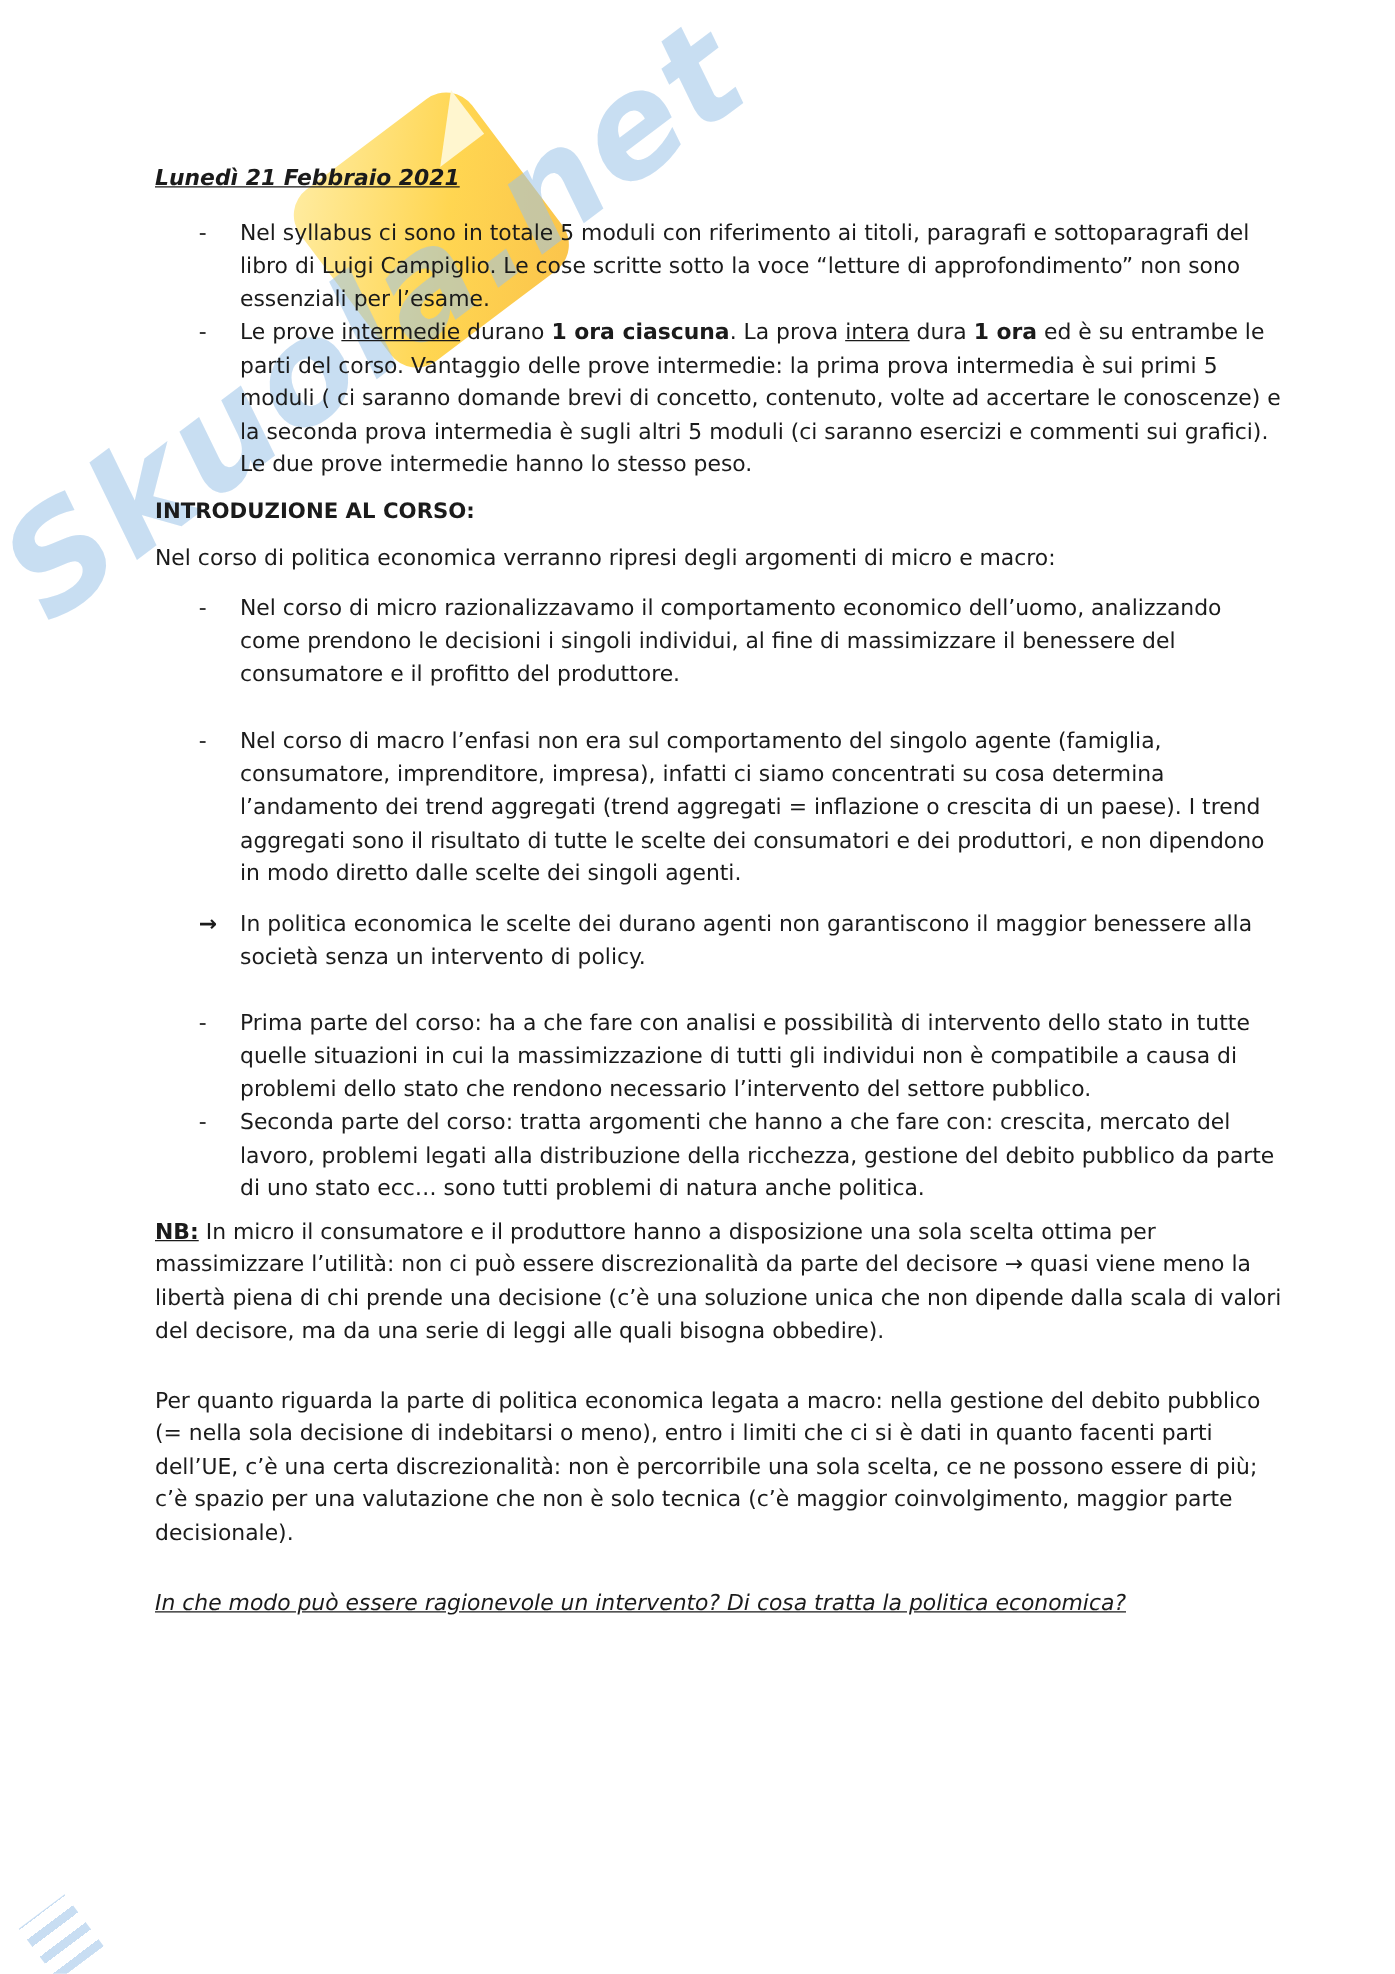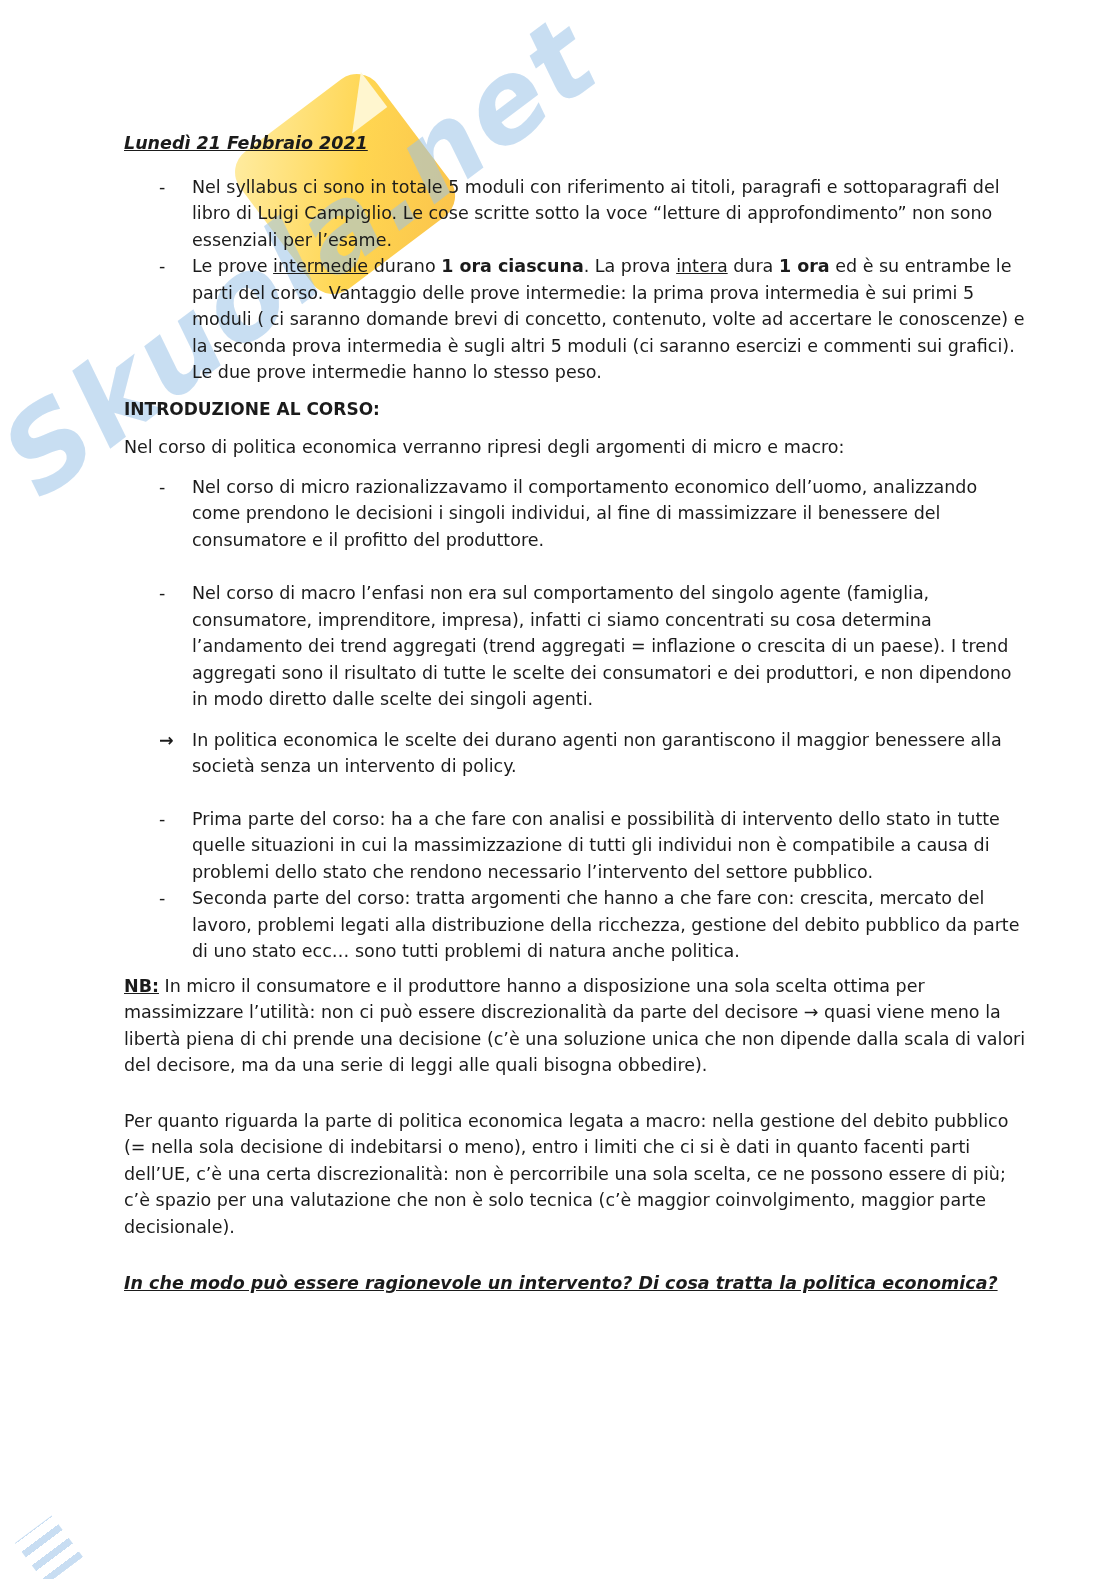--- a/index.html
+++ b/index.html
@@ -66,21 +66,21 @@
     font-size:17px; font-weight:bold;
     margin-top:10px; margin-bottom:12px;
   }
   .para { margin-bottom:13px; }
   .nb-para { margin-top:8px; margin-bottom:29px; }
   .macro-para { margin-bottom:30px; }
   .mb-lg { margin-bottom:27px; }
   .mb-md { margin-bottom:26px; }
   .mb-sm { margin-bottom:14px; }
   .closing-heading {
-    font-size:17.5px; font-weight:bold; font-style:italic;
+    font-size:17.5px; font-weight:normal; font-style:italic;
     text-decoration:underline;
     margin-top:0;
   }
 </style>
 </head>
 <body>
 
 <div class="page">
 
   <div class="watermark">

